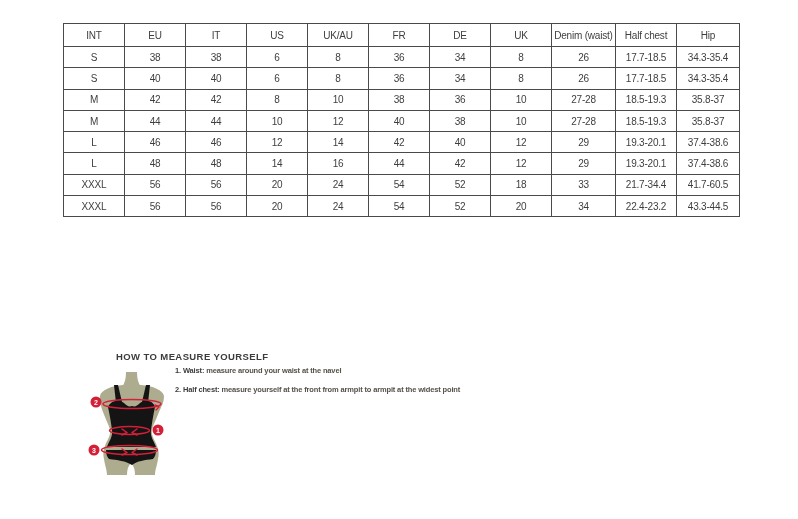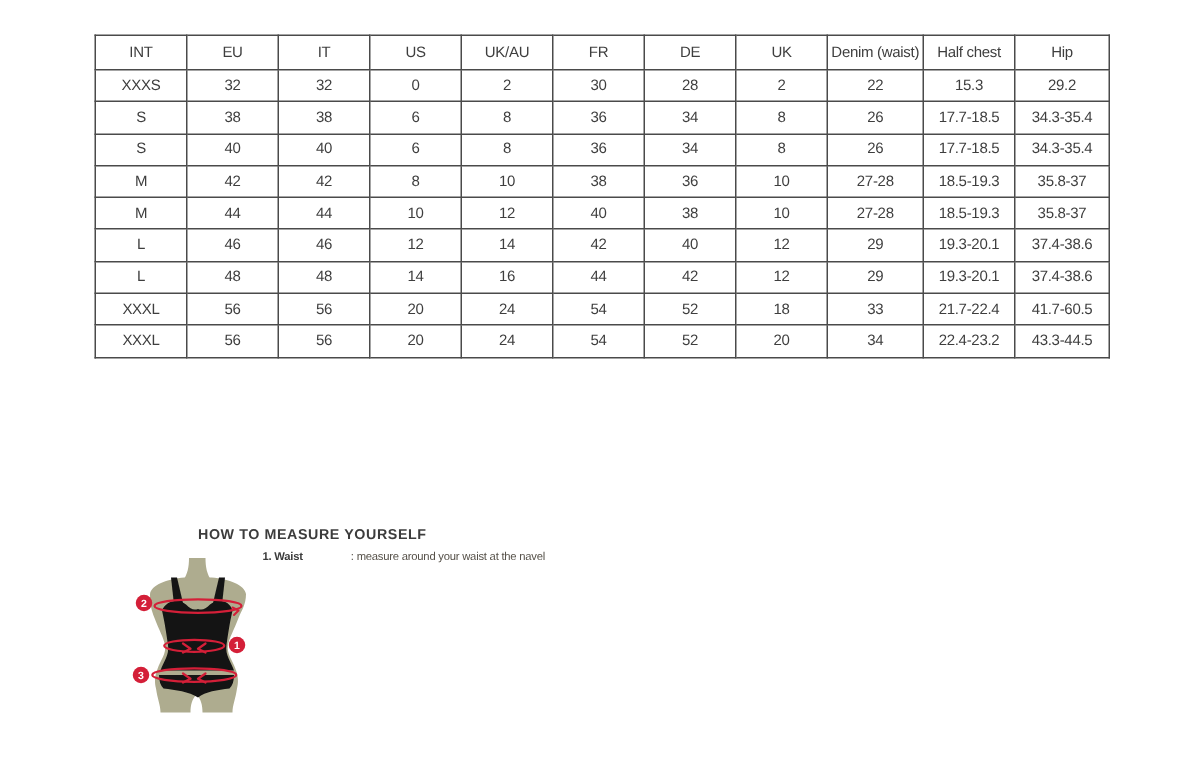--- a/index.html
+++ b/index.html
@@ -38,21 +38,21 @@
     padding: 0;
     overflow: hidden;
     white-space: nowrap;
   }
   table.size-table th { height: 23px; }
   table.size-table td { height: 21.3px; }
 
   
   .measure-title {
     position: absolute;
-    left: 84px;
+    left: 68px;
     top: 351px;
     font-size: 9.5px;
     font-weight: 700;
     letter-spacing: 0.4px;
     color: #3c3c3c;
     padding-left: 48px;
   }
   .figure-wrap {
     position: absolute;
     left: 84px;
@@ -71,21 +71,21 @@
   ol.steps li {
     font-size: 7.5px;
     letter-spacing: -0.15px;
     line-height: 11px;
     margin-bottom: 8px;
     color: #555048;
     white-space: nowrap;
   }
   .step-num { font-weight: 700; color: #3c3c3c; }
   .step-label { font-weight: 700; color: #3c3c3c; text-align: right; }
-  .step-text { font-weight: 400; color: #555048; padding-left: 32px; }
+  .step-text { font-weight: 700; color: #555048; }
 </style>
 </head>
 <body>
 
 <div class="page">
 
   <table class="size-table">
     <colgroup>
       <col>
         <col>
@@ -109,33 +109,20 @@
           <th>FR</th>
           <th>DE</th>
           <th>UK</th>
           <th>Denim (waist)</th>
           <th>Half chest</th>
           <th>Hip</th>
         </tr>
     </thead>
     <tbody id="table-body">
         <tr>
-          <td>XXXS</td>
-          <td>32</td>
-          <td>32</td>
-          <td>0</td>
-          <td>2</td>
-          <td>30</td>
-          <td>28</td>
-          <td>2</td>
-          <td>22</td>
-          <td>15.3</td>
-          <td>29.2</td>
-        </tr>
-        <tr>
           <td>S</td>
           <td>38</td>
           <td>38</td>
           <td>6</td>
           <td>8</td>
           <td>36</td>
           <td>34</td>
           <td>8</td>
           <td>26</td>
           <td>17.7-18.5</td>
@@ -209,21 +196,21 @@
         <tr>
           <td>XXXL</td>
           <td>56</td>
           <td>56</td>
           <td>20</td>
           <td>24</td>
           <td>54</td>
           <td>52</td>
           <td>18</td>
           <td>33</td>
-          <td>21.7-22.4</td>
+          <td>21.7-34.4</td>
           <td>41.7-60.5</td>
         </tr>
         <tr>
           <td>XXXL</td>
           <td>56</td>
           <td>56</td>
           <td>20</td>
           <td>24</td>
           <td>54</td>
           <td>52</td>
@@ -284,15 +271,16 @@
       </g>
       <g>
         <circle cx="10" cy="79" r="5.5" fill="#d41f38"></circle>
         <text x="10" y="81.6" text-anchor="middle" font-size="7" font-weight="bold" fill="#ffffff" font-family="Liberation Sans, sans-serif">3</text>
       </g>
     </svg>
   </div>
 
   <ol class="steps" id="steps">
       <li><span class="step-num">1.</span> <span class="step-label">Waist</span><span class="step-text">: measure around your waist at the navel</span></li>
+      <li><span class="step-num">2.</span> <span class="step-label">Half chest</span><span class="step-text">: measure yourself at the front from armpit to armpit at the widest point</span></li>
     </ol>
 
 </div>
 
 </body></html>

